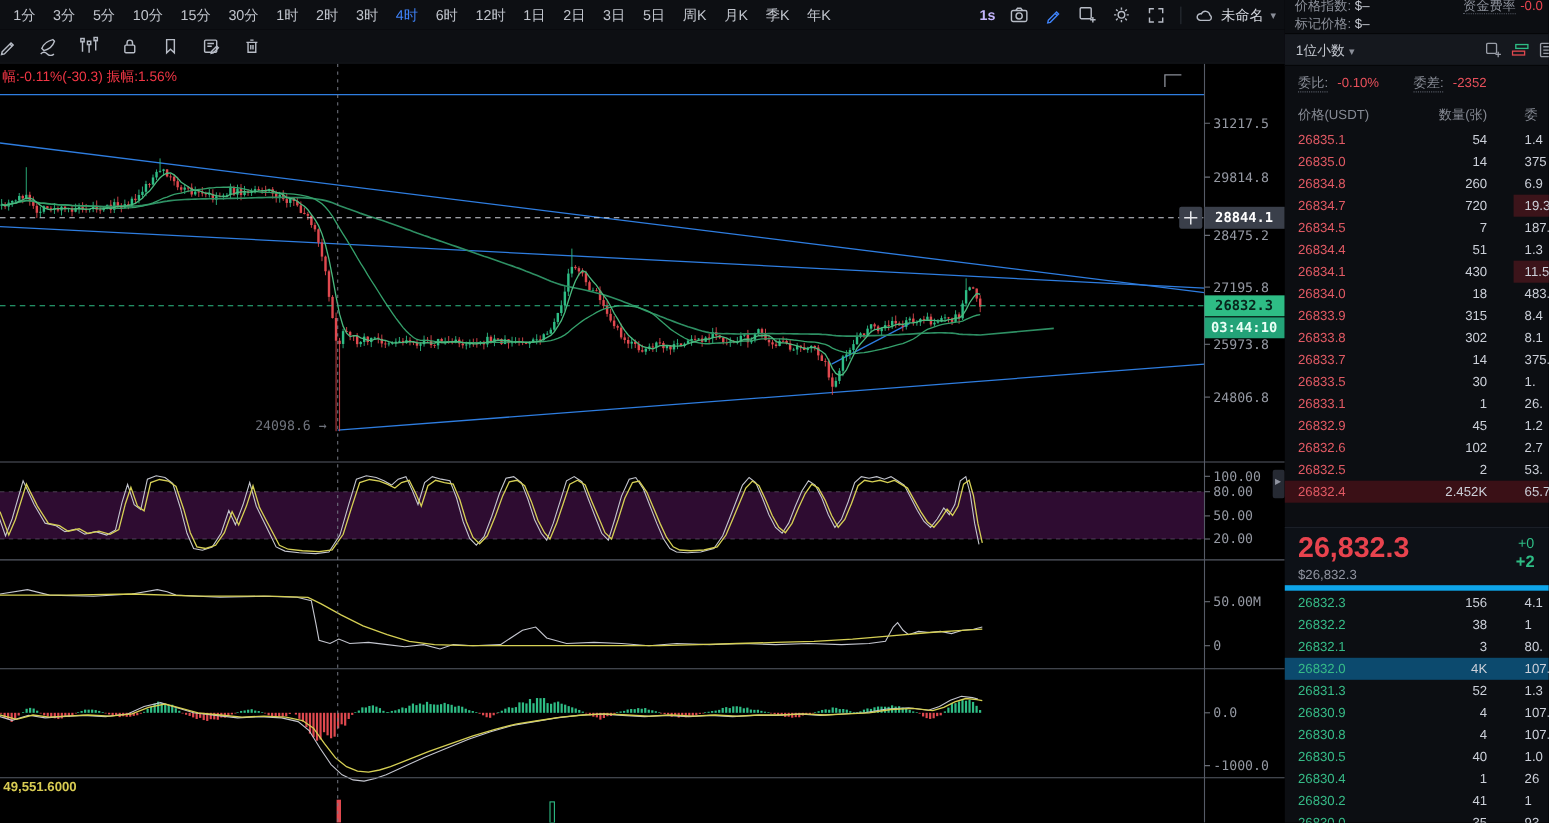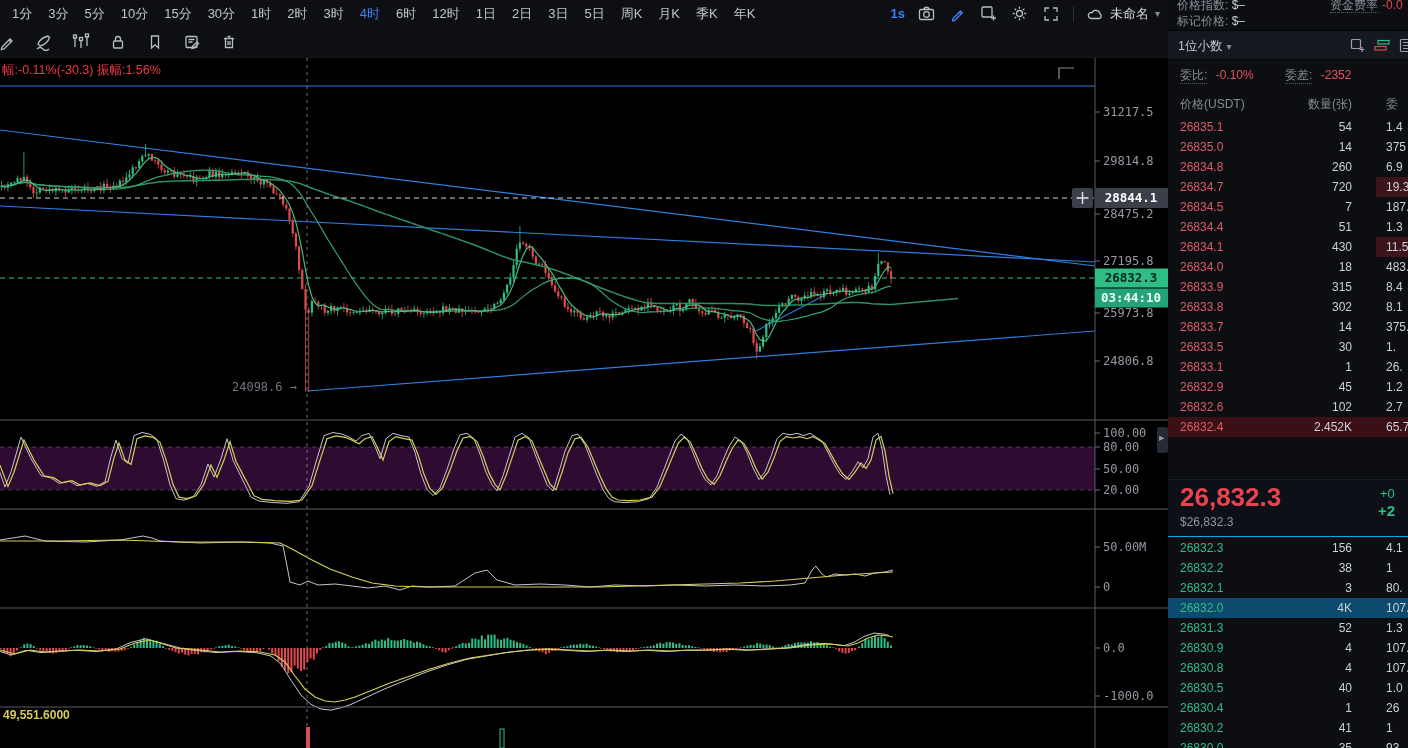--- a/index.html
+++ b/index.html
@@ -4,21 +4,21 @@
 <style>
   html,body{margin:0;padding:0;width:1408px;height:748px;overflow:hidden;background:#000;
     font-family:"Liberation Sans",sans-serif;}
   .screen{position:relative;width:1408px;height:748px;background:#000;}
   
   .tf-bar{position:absolute;top:0;left:0;width:1168px;height:27px;background:#0d0f13;
     display:flex;align-items:center;padding-left:4px;box-sizing:border-box;}
   .tf{color:#c0c4cc;font-size:13px;padding:0 8px;cursor:pointer;white-space:nowrap;}
   .tf.active{color:#3f82f7;}
   .tf-right{margin-left:auto;display:flex;align-items:center;gap:13px;padding-right:8px;}
-  .latency{color:#3b82f6;font-size:13px;font-weight:bold;}
+  .latency{color:#c4b5fd;font-size:13px;font-weight:bold;}
   .tb-icon{display:flex;align-items:center;justify-content:center;width:18px;height:18px;cursor:pointer;}
   .tb-icon svg{stroke:#b7bcc6;fill:none;stroke-width:1.3;}
   .tb-sep{width:1px;height:16px;background:#2a2e36;}
   .workspace{display:flex;align-items:center;gap:6px;color:#d6d9e0;font-size:13px;cursor:pointer;}
   .chev{color:#8a8e98;font-size:10px;}
   .draw-bar{position:absolute;top:27px;left:0;width:1168px;height:31px;background:#0d0f13;
     display:flex;align-items:center;border-bottom:1px solid #16181d;box-sizing:border-box;}
   .dr-icon{display:flex;align-items:center;justify-content:center;width:30px;height:24px;cursor:pointer;margin-right:7px;}
   .dr-icon svg{stroke:#b7bcc6;fill:none;stroke-width:1.3;}
   .dr-icon.first{margin-left:-8px;}
@@ -51,21 +51,21 @@
   .ob-row{position:relative;height:20px;line-height:20px;cursor:pointer;}
   .px{position:absolute;left:12px;}
   .ask .px{color:#e25a64;}
   .bid .px{color:#36bb87;}
   .qt{position:absolute;left:104px;width:80px;text-align:right;color:#ccd0d9;}
   .sm{position:absolute;left:218px;color:#ccd0d9;white-space:nowrap;}
   .patch{position:absolute;left:208px;width:62px;top:0;height:20px;background:#3c141a;}
   .hl-ask{background:#3a1016;}
   .hl-bid{background:#0c4a6e;padding-left:32px;}
   .rp-last{position:absolute;top:479px;left:0;width:240px;height:58px;background:#0d1117;
-    border-top:1px solid #1b1f27;border-bottom:1px solid #0ea5e9;box-sizing:border-box;}
+    border-top:1px solid #1b1f27;border-bottom:5px solid #0ea5e9;box-sizing:border-box;}
   .last-big{position:absolute;left:12px;top:2px;font-size:26px;font-weight:bold;color:#e8434e;}
   .last-usd{position:absolute;left:12px;top:35px;color:#9094a0;}
   .chg-a{position:absolute;left:212px;top:6px;color:#2ebd85;font-size:13px;white-space:nowrap;}
   .chg-b{position:absolute;left:210px;top:22px;color:#2ebd85;font-size:15px;font-weight:bold;white-space:nowrap;}
 </style>
 </head>
 <body>
 
 <div class="screen">
 
@@ -1215,20 +1215,25 @@
         <div class="ob-row ask">
           <span class="px">26832.9</span>
           <span class="qt">45</span>
           <span class="sm">1.2</span>
         </div>
         <div class="ob-row ask">
           <span class="px">26832.6</span>
           <span class="qt">102</span>
           <span class="sm">2.7</span>
         </div>
+        <div class="ob-row ask">
+          <span class="px">26832.5</span>
+          <span class="qt">2</span>
+          <span class="sm">53.</span>
+        </div>
         <div class="ob-row ask hl-ask">
           <span class="px">26832.4</span>
           <span class="qt">2.452K</span>
           <span class="sm">65.7</span>
         </div>
       </div>
     <div class="rp-last">
       <span class="last-big">26,832.3</span>
       <span class="last-usd">$26,832.3</span>
       <span class="chg-a">+0</span>

